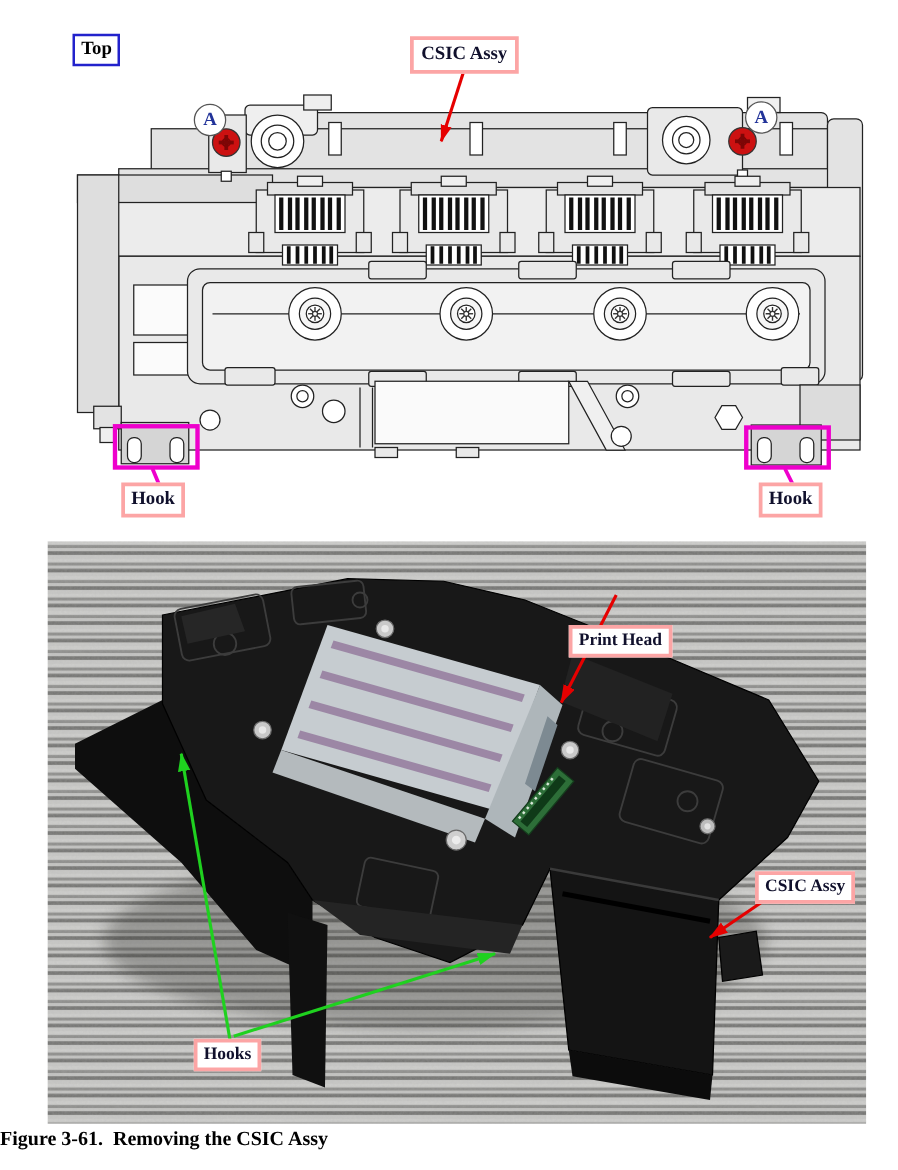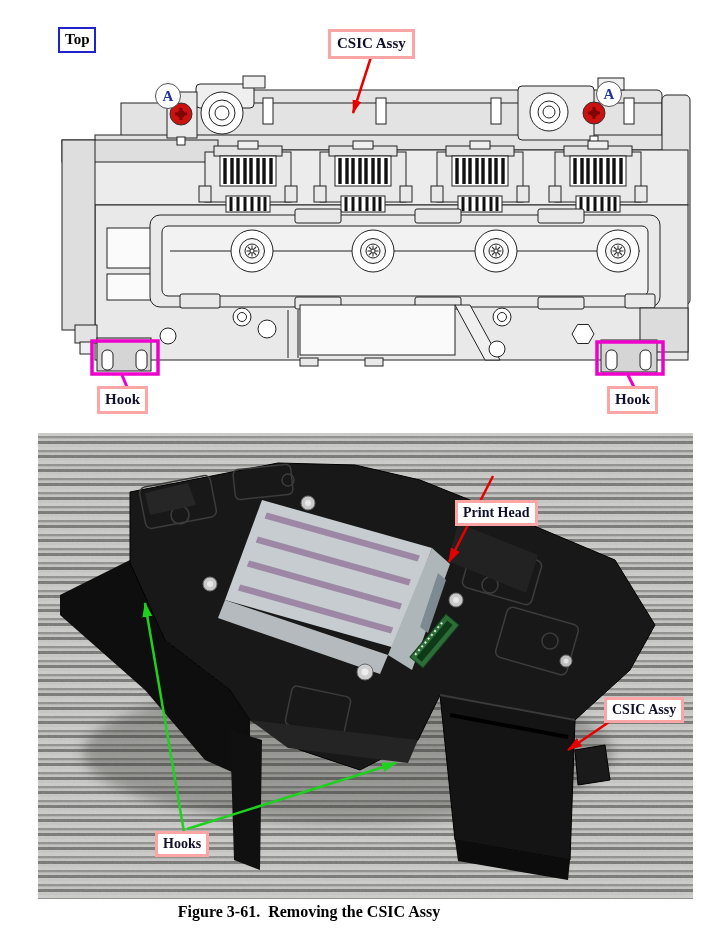--- a/index.html
+++ b/index.html
@@ -7,21 +7,21 @@
         font-family:"Liberation Serif",serif;}
   svg{display:block;}
   .callout{position:absolute;background:#fff;border:3px solid #fca5a5;color:#10102c;
            font:bold 14px "Liberation Serif",serif;line-height:1.3;padding:1px 5px;
            white-space:nowrap;z-index:5;}
   .callout.big{font-size:15px;}
   .callout.blue{border:2px solid var(--top-label-border,#2222cc);color:#000000;}
   .a-badge{position:absolute;width:24px;height:24px;border-radius:50%;background:#fff;
            border:1px solid #555;color:#223399;font:bold 15px "Liberation Serif",serif;
            display:flex;align-items:center;justify-content:center;z-index:5;}
-  .caption{position:absolute;left:0;top:903px;width:618px;text-align:center;color:#000;
+  .caption{position:absolute;left:0;top:903px;width:618px;text-align:left;color:#000;
            font:bold 16px "Liberation Serif",serif;white-space:pre;}
   .diagram-svg{position:absolute;left:0;top:0;}
   .photo-svg{position:absolute;left:38px;top:433px;}
 </style>
 </head>
 <body>
 
 <div class="page">
 
   <svg class="diagram-svg" width="718" height="430" viewBox="0 0 718 430">

